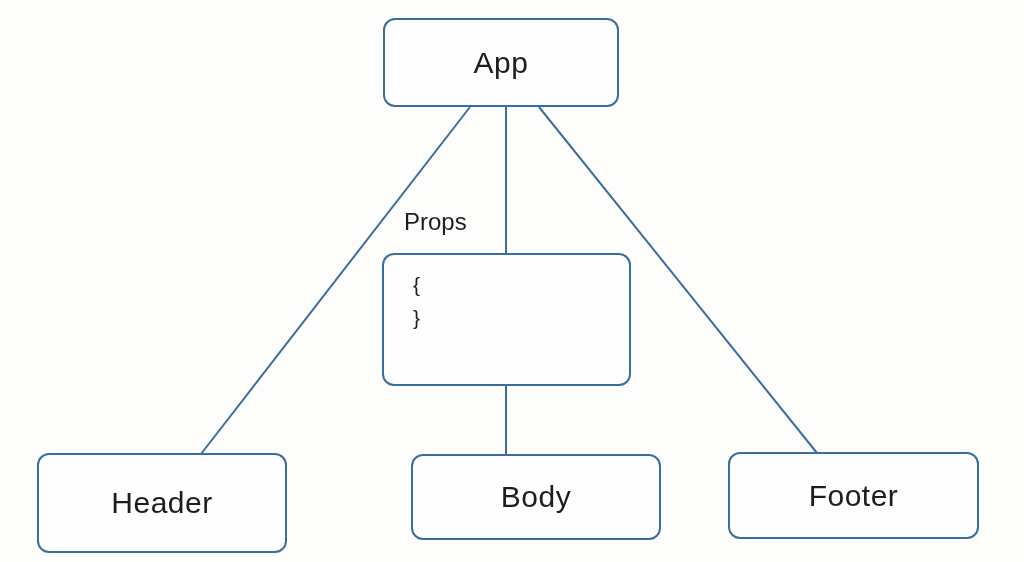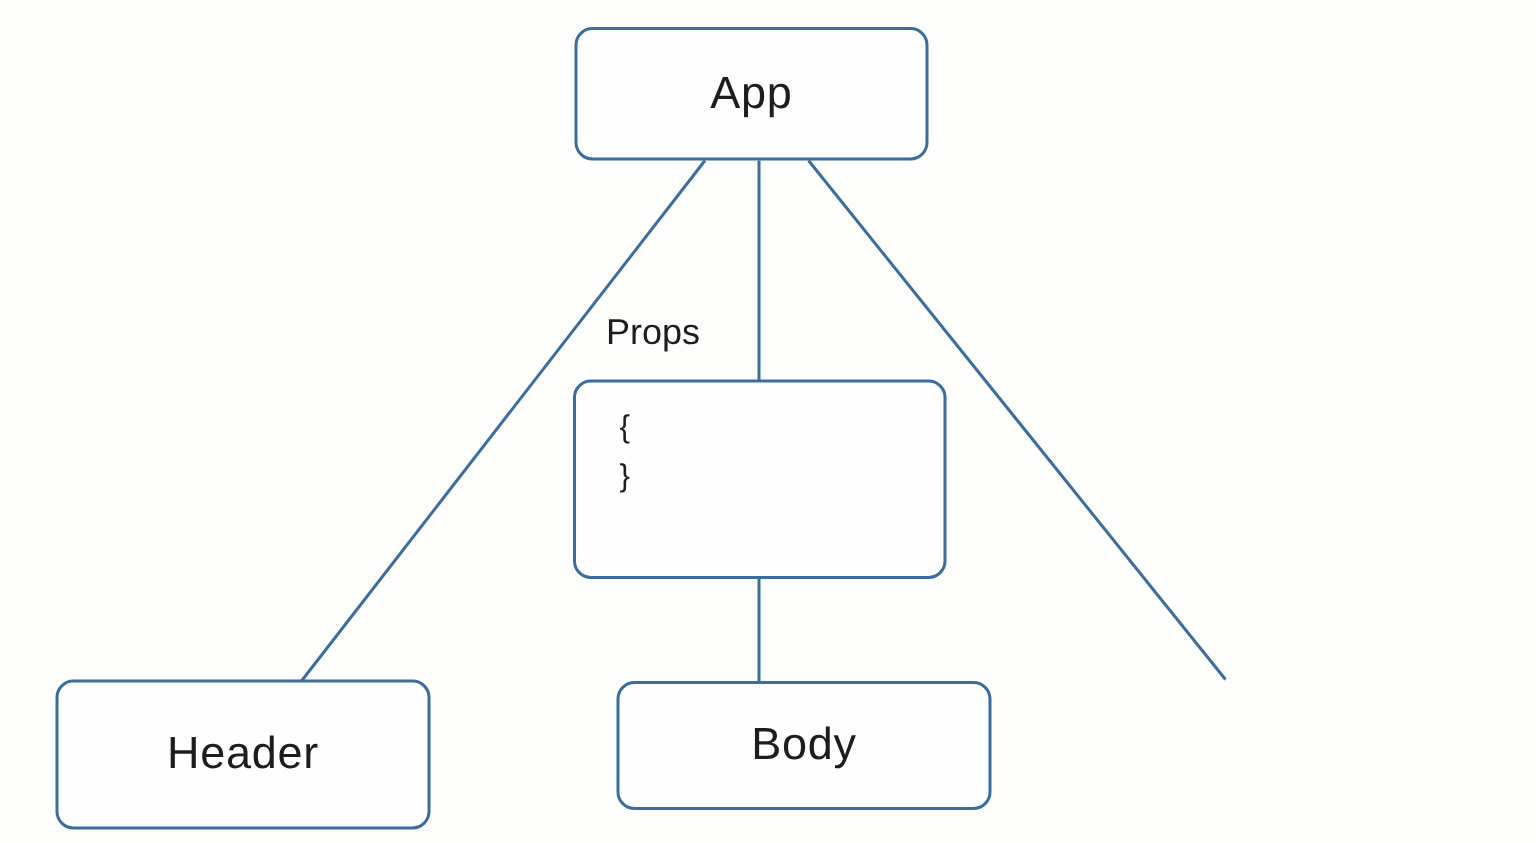--- a/index.html
+++ b/index.html
@@ -88,14 +88,17 @@
   </div>
 
   <div class="node node-header">
     <span>Header</span>
   </div>
 
   <div class="node node-body">
     <span>Body</span>
   </div>
 
+  <div class="node node-footer">
+    <span>Footer</span>
+  </div>
 
 </div>
 
 </body></html>

